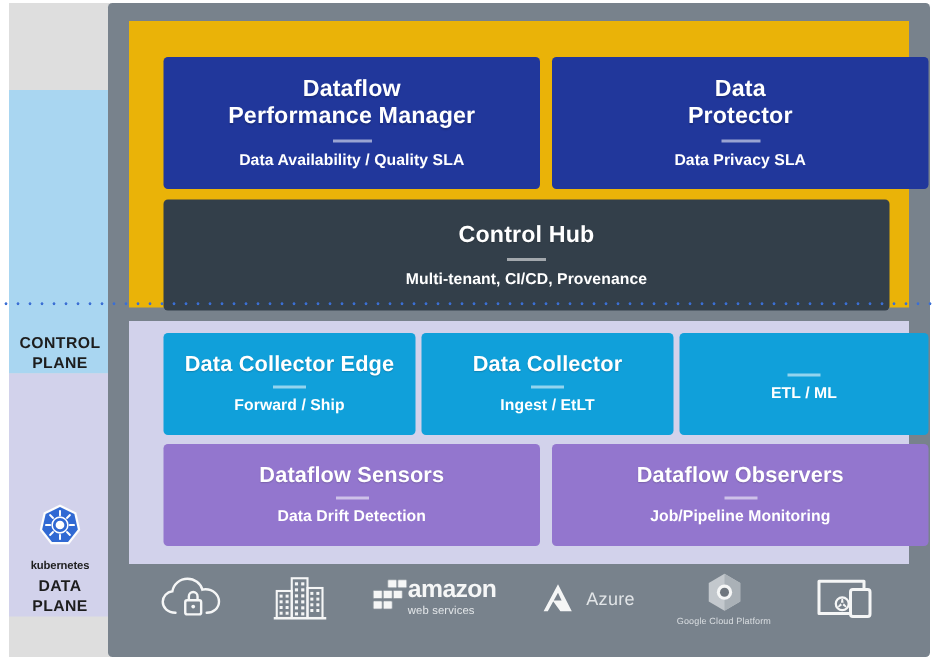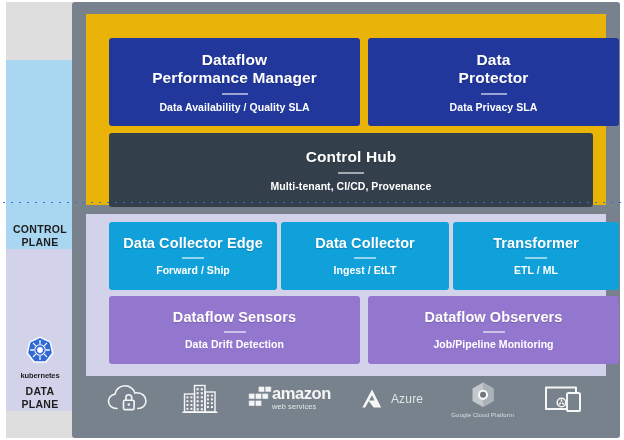--- a/index.html
+++ b/index.html
@@ -306,21 +306,20 @@
         <div class="card-sub">Forward / Ship</div>
       </div>
 
       <div class="card cyan" id="card-dc">
         <div class="card-title">Data Collector</div>
         <div class="card-rule sm"></div>
         <div class="card-sub">Ingest / EtLT</div>
       </div>
 
       <div class="card cyan" id="card-transformer">
-        <div class="card-title">Transformer</div>
         <div class="card-rule sm"></div>
         <div class="card-sub">ETL / ML</div>
       </div>
 
       <div class="card purple" id="card-sensors">
         <div class="card-title">Dataflow Sensors</div>
         <div class="card-rule sm"></div>
         <div class="card-sub">Data Drift Detection</div>
       </div>
 

